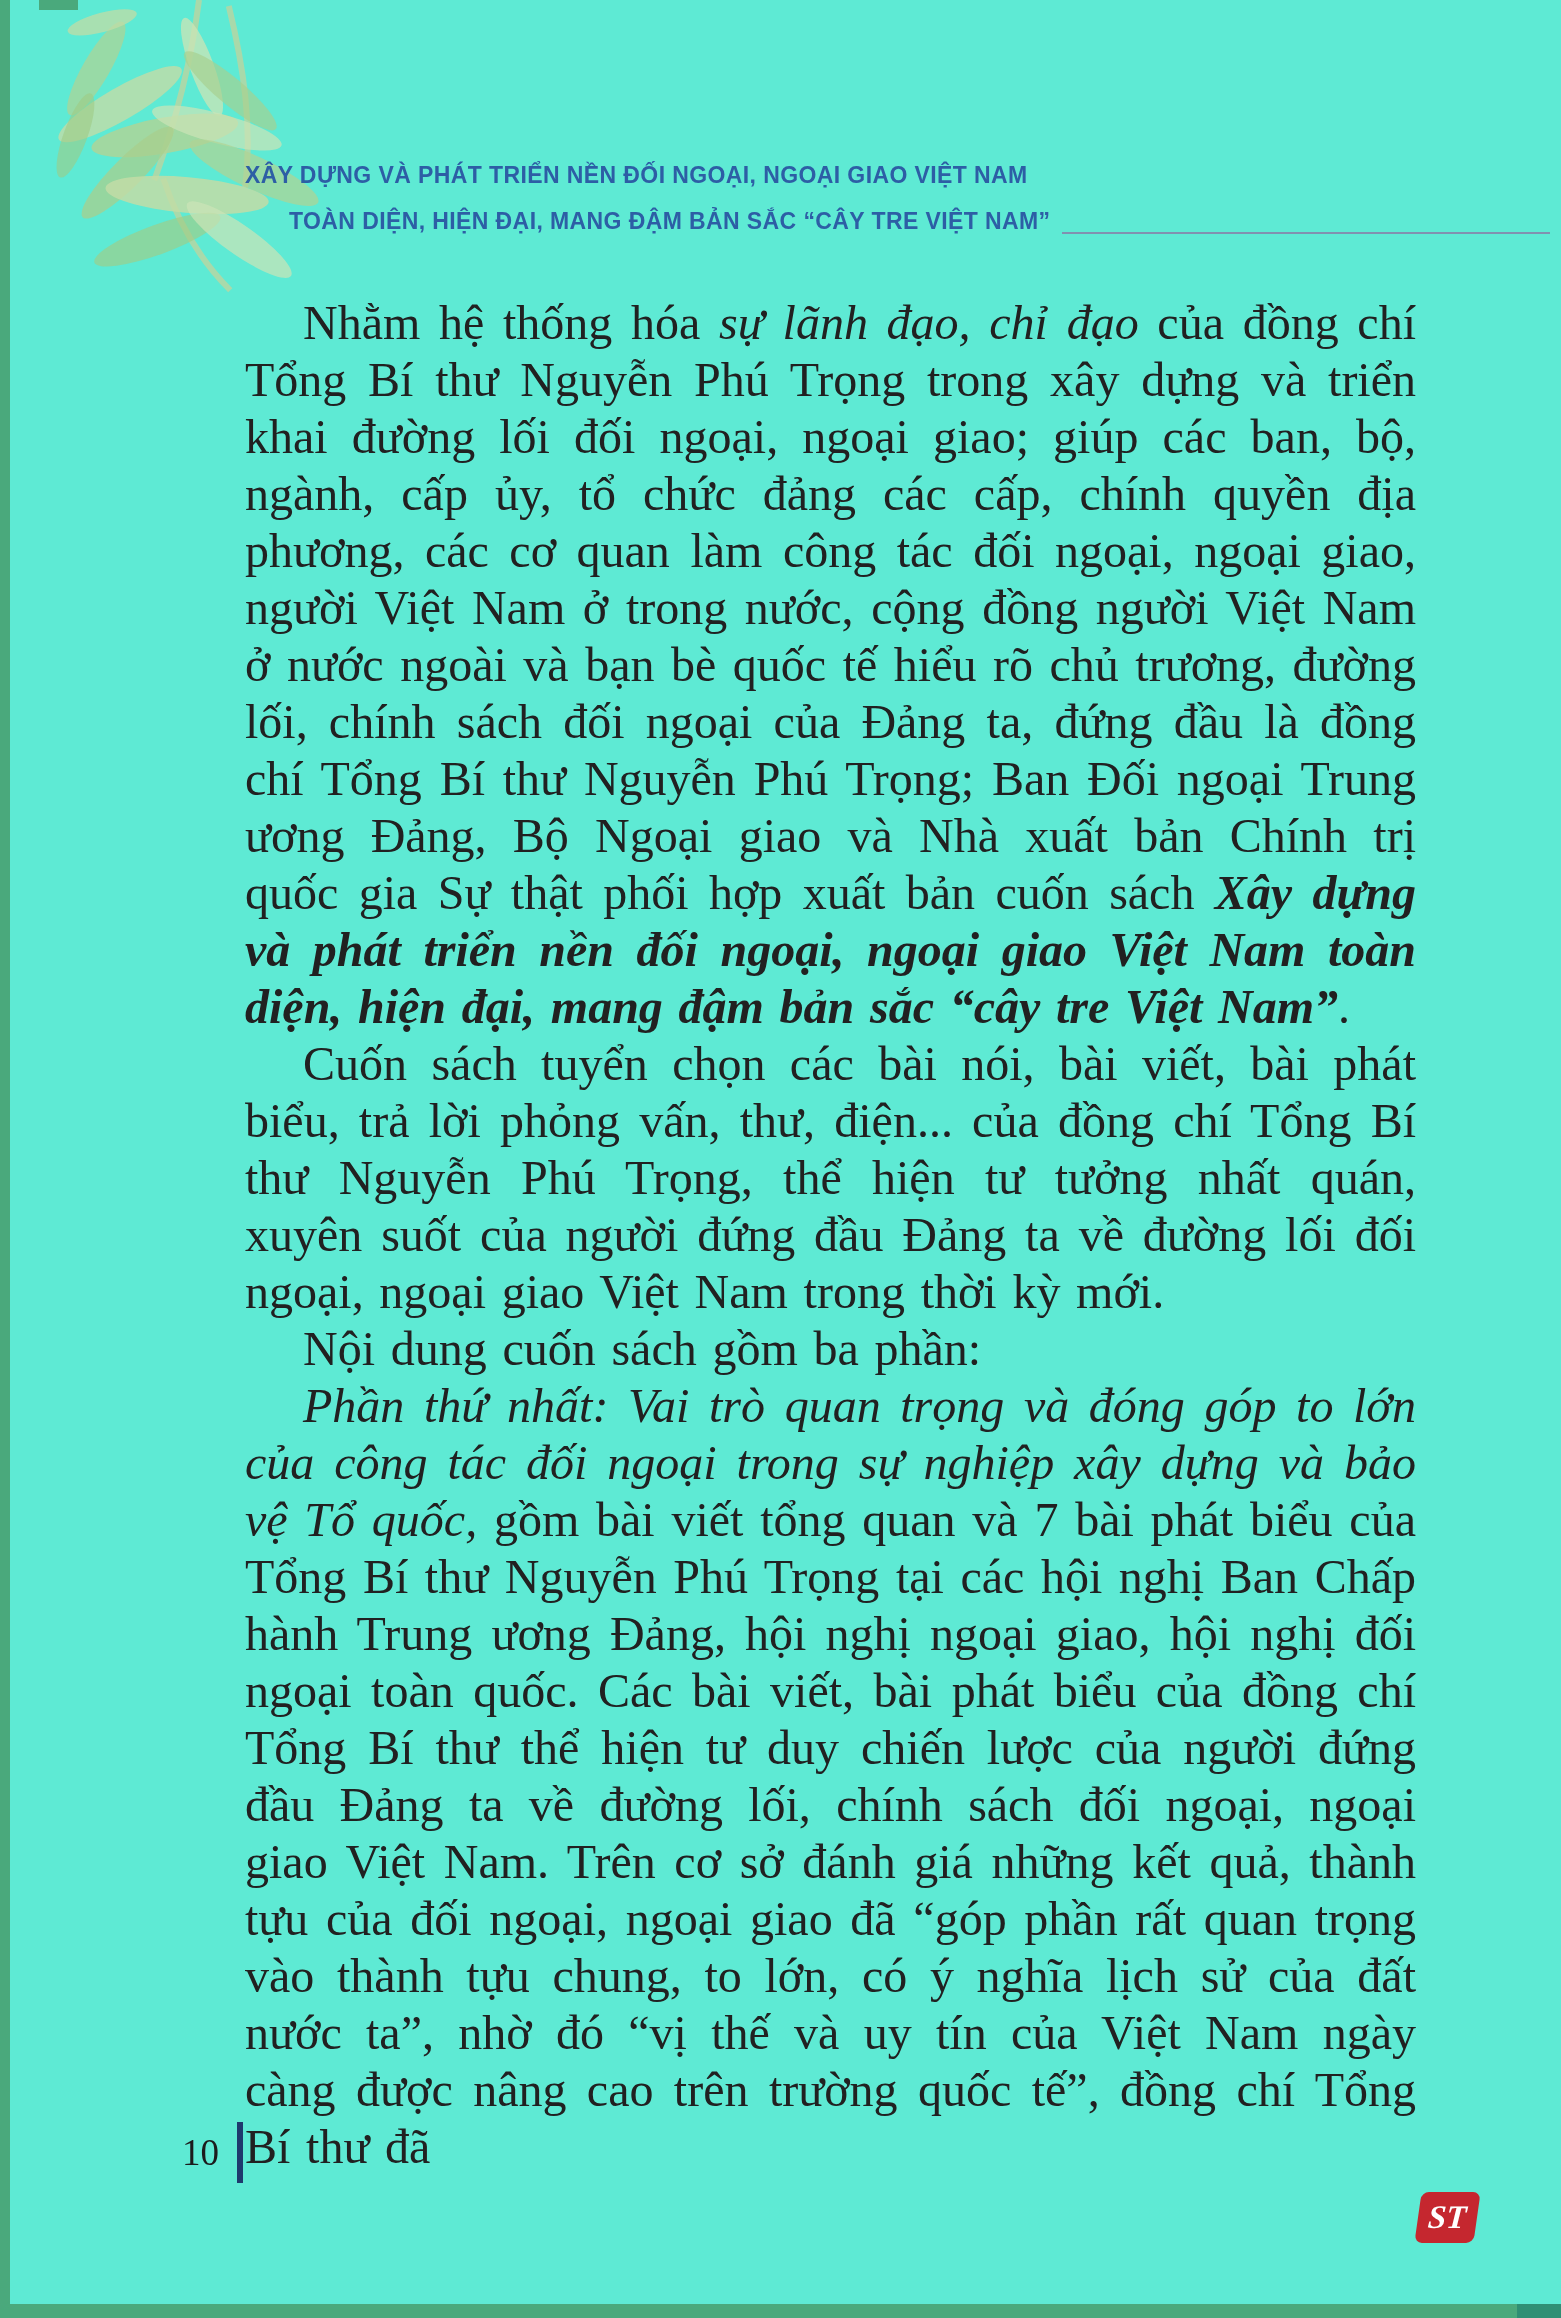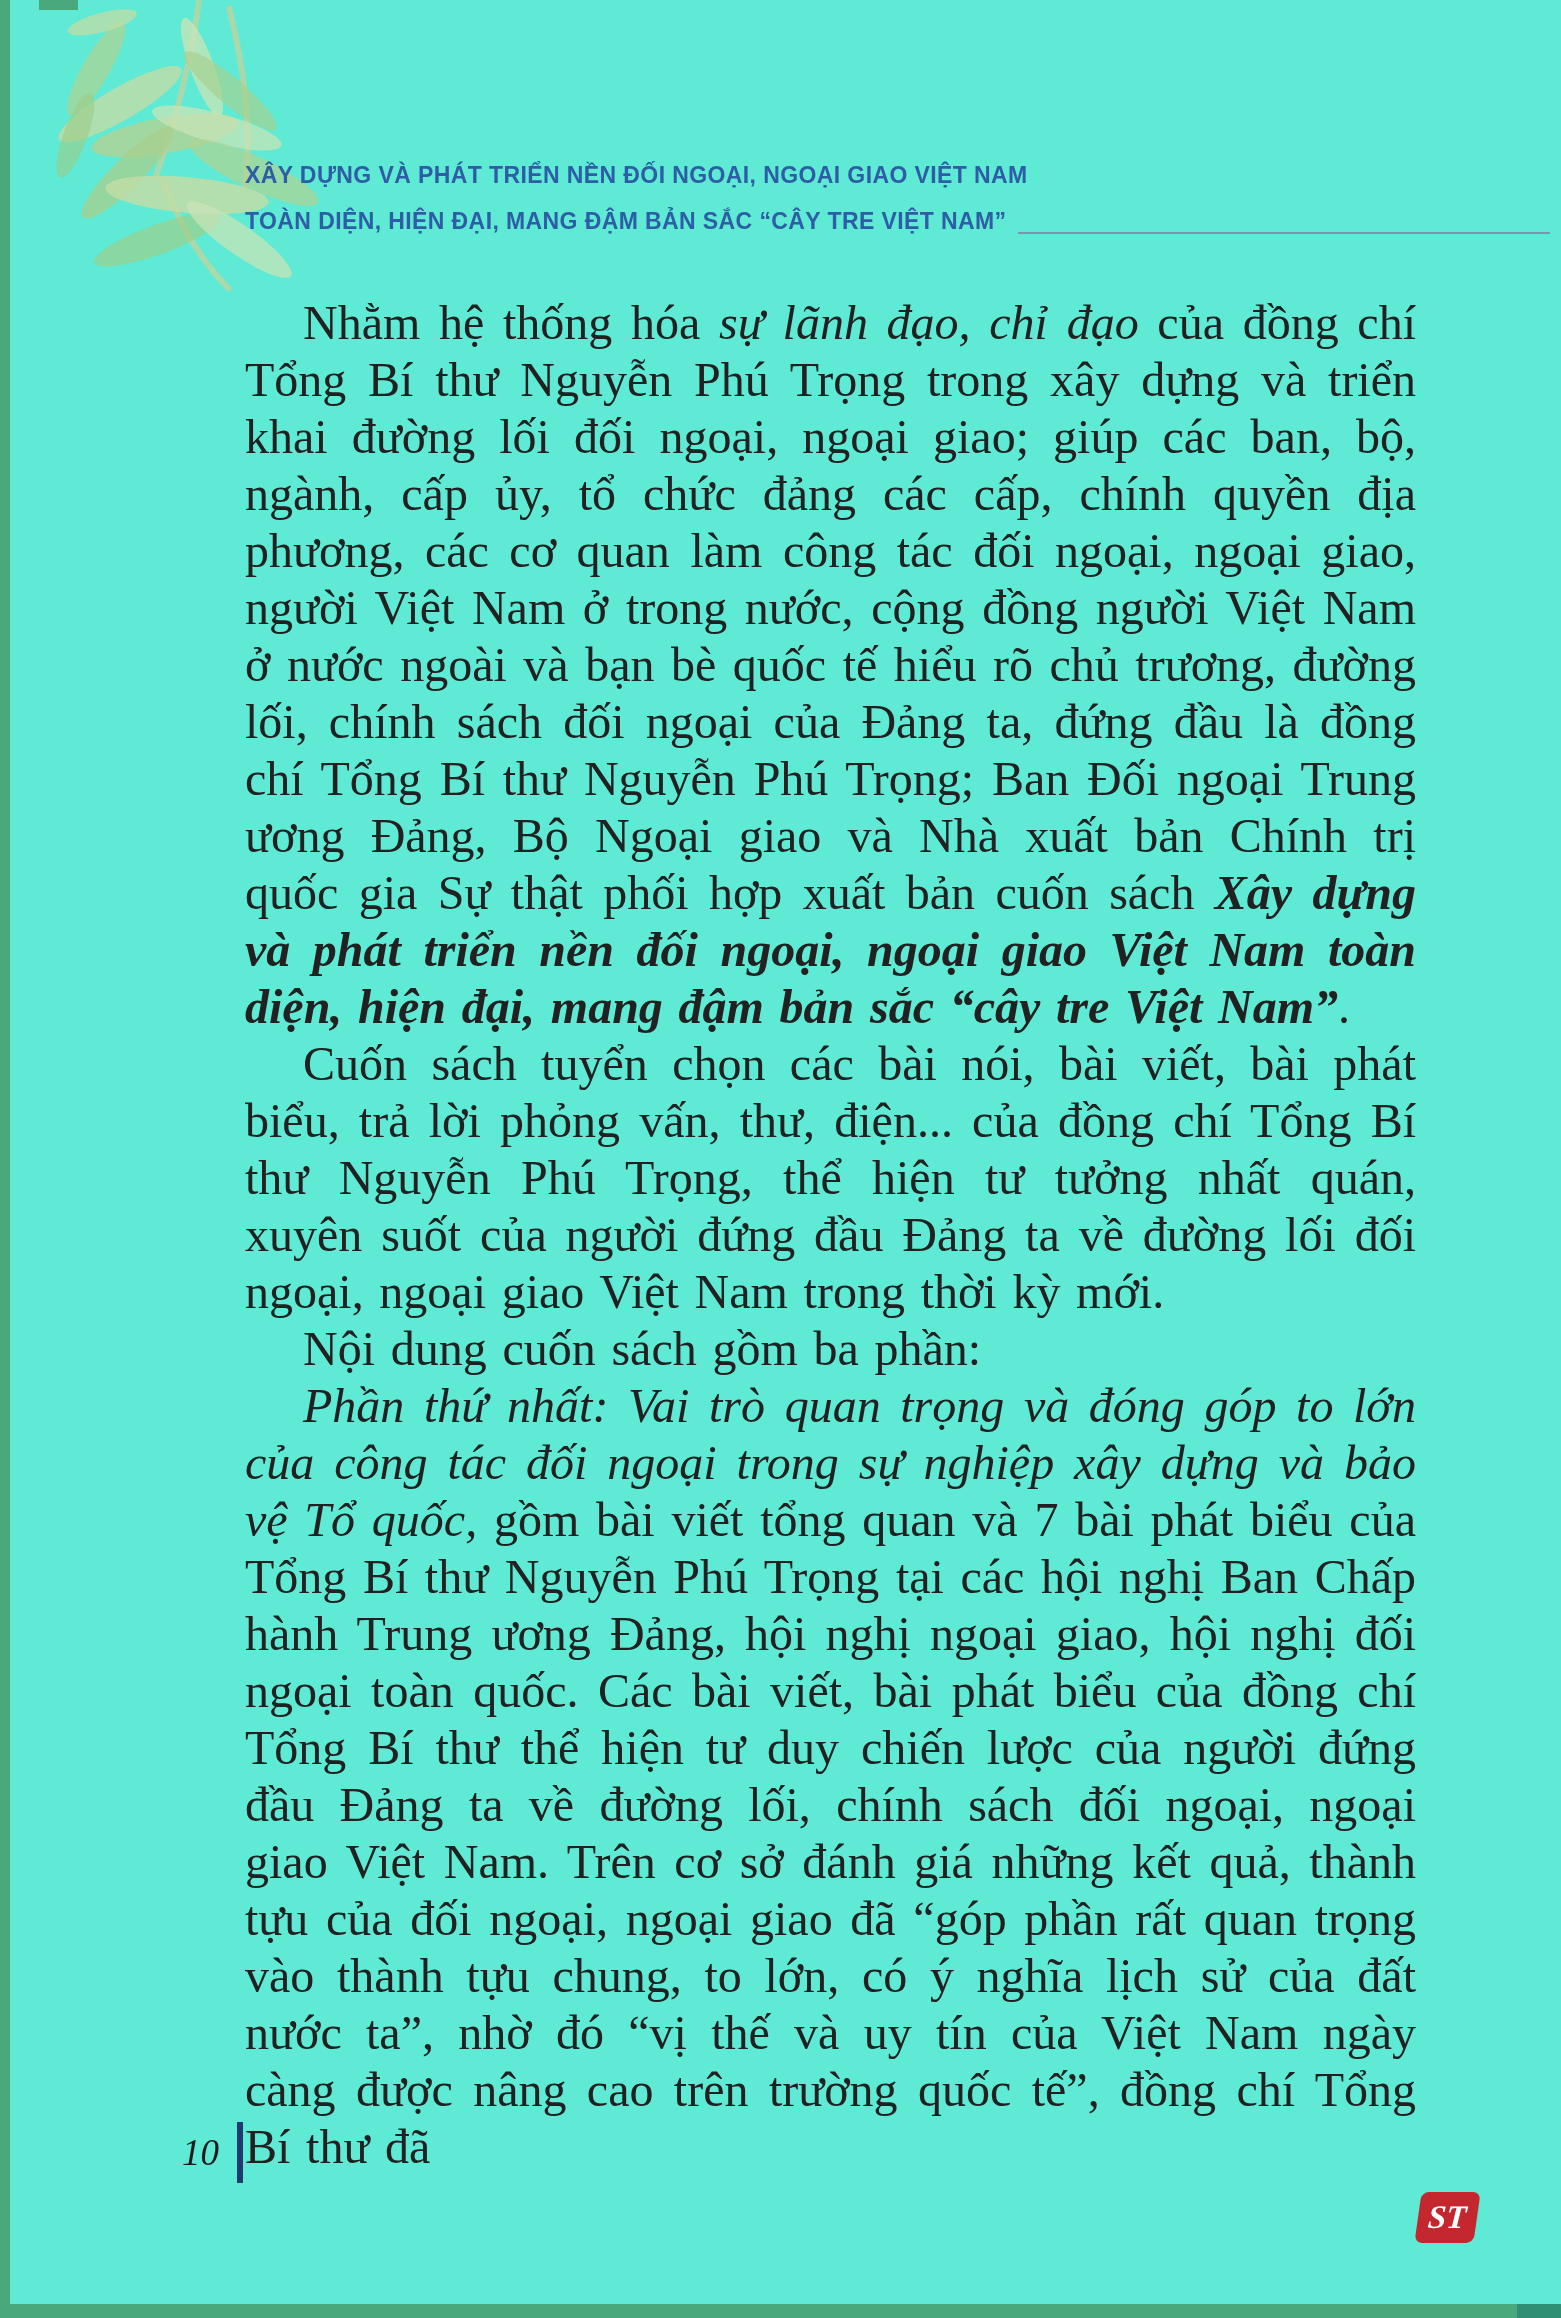--- a/index.html
+++ b/index.html
@@ -34,21 +34,21 @@
   .running-head {
     position: absolute; left: 245px; top: 152px; width: 1305px;
     font-family: "Liberation Sans", "DejaVu Sans", sans-serif;
     font-weight: bold;
     color: #2d5ea5;
     font-size: 23px;
     line-height: 46px;
     letter-spacing: 0.4px;
     white-space: nowrap;
   }
-  .head-line2-row { display: flex; align-items: flex-end; }
+  .head-line2-row { display: flex; align-items: flex-end; margin-left: 44px; }
   .head-rule {
     flex: 1 1 auto;
     height: 0;
     border-bottom: 2.2px solid #8191b0;
     margin-left: 12px;
     margin-bottom: 10.4px;
   }
   
   .body-text {
     position: absolute; left: 245px; top: 294px; width: 1171px;
@@ -57,21 +57,21 @@
     color: #212121;
     text-align: justify;
     word-spacing: 3.7px;
   }
   .body-text p { margin: 0; text-indent: 58px; }
   .it { font-style: italic; }
   .bi { font-style: italic; font-weight: bold; }
   
   .folio {
     position: absolute; left: 182px; top: 2122px;
-    display: flex; align-items: center; font-style: italic;
+    display: flex; align-items: center;
   }
   .folio-num {
     font-size: 37px; color: #1c1c1c;
     font-family: "Liberation Serif", "DejaVu Serif", serif;
   }
   .folio-bar {
     display: inline-block;
     width: 6px; height: 61px;
     background: #1e3a6e;
     margin-left: 18px;

